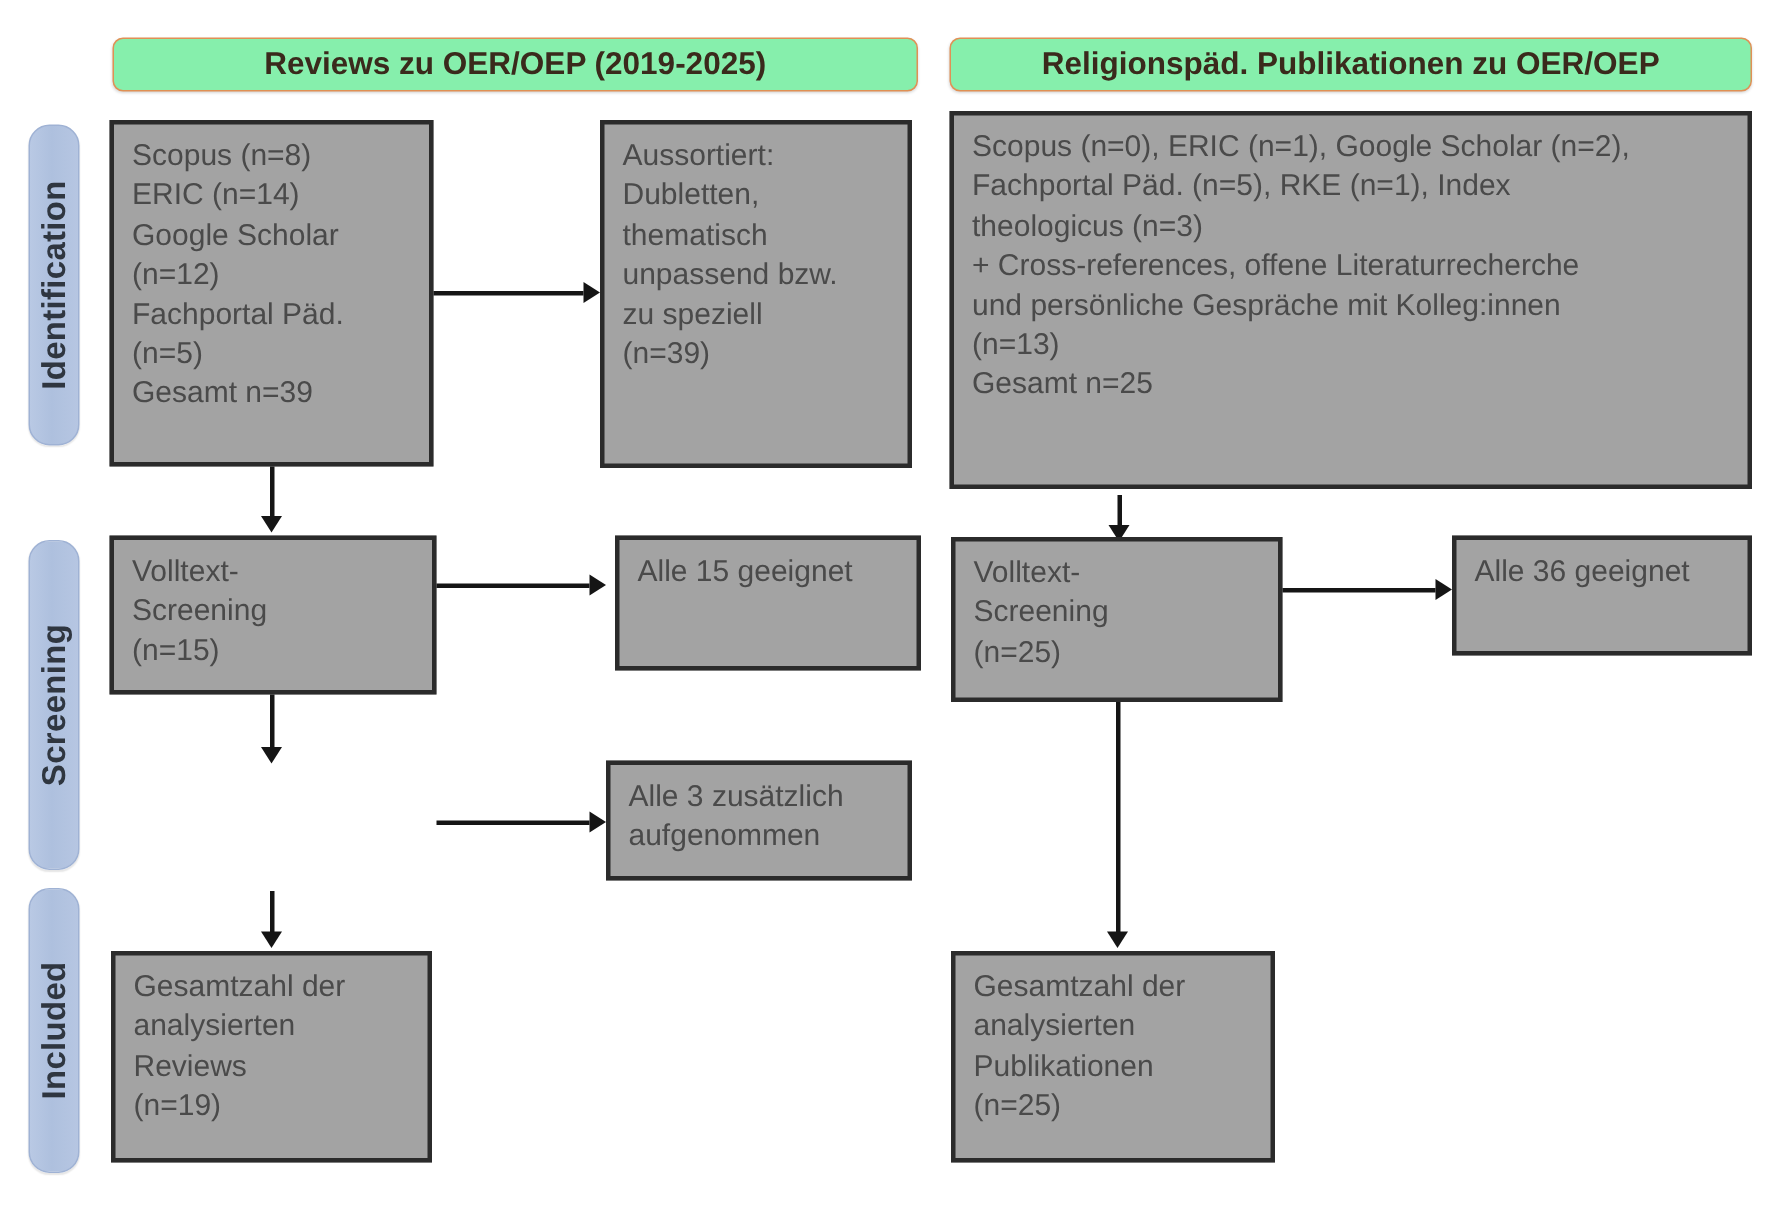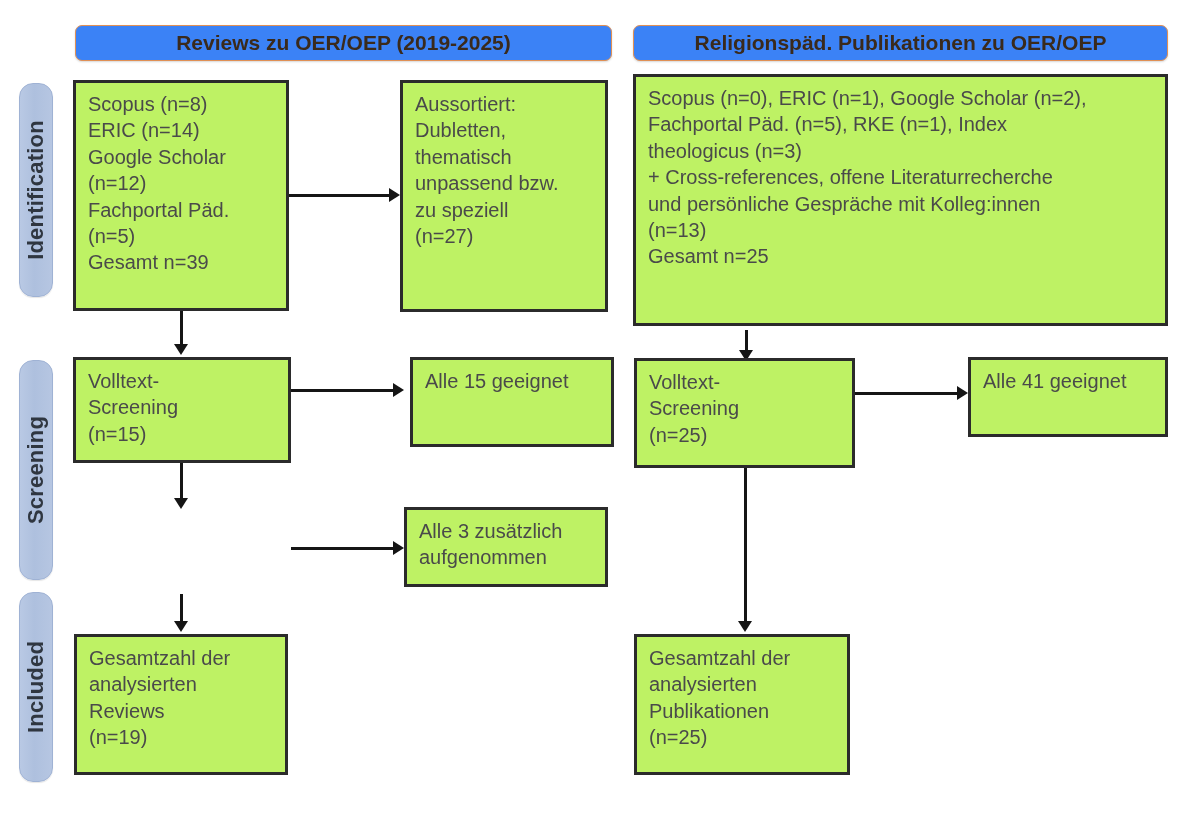--- a/index.html
+++ b/index.html
@@ -32,39 +32,39 @@
     white-space: nowrap;
     font-size: 22px;
     font-weight: bold;
     color: #2f3640;
     letter-spacing: 0.2px;
   }
 
   
   .col-header {
     position: absolute;
-    background: #3b82f6;
+    background: #86efac;
     border: 1px solid #e09055;
     border-radius: 7px;
     box-shadow: 0 1px 2px rgba(0,0,0,0.16);
     display: flex;
     align-items: center;
     justify-content: center;
   }
   .col-header .col-header-text {
     font-size: 21px;
     font-weight: bold;
     color: #3a2a1c;
     white-space: nowrap;
   }
 
   
   .flow-box {
     position: absolute;
-    background: #bef264;
+    background: #a3a3a3;
     border: 3px solid #2b2b2b;
     box-sizing: border-box;
     padding: 8px 10px 6px 12px;
   }
   .flow-box .box-text {
     font-size: 20px;
     line-height: 1.32;
     color: #4a4a4a;
     white-space: pre-line;
     display: block;
@@ -125,21 +125,21 @@
 (n=5)
 Gesamt n=39</span>
   </div>
 
   <div class="flow-box" style="left:400px; top:80px; width:208px; height:232px;">
     <span class="box-text">Aussortiert:
 Dubletten,
 thematisch
 unpassend bzw.
 zu speziell
-(n=27)</span>
+(n=39)</span>
   </div>
 
   <div class="conn conn-h" style="left:289px; top:194px; width:100px;"></div>
   <div class="arrow-right" style="left:389px; top:188px;"></div>
 
   <div class="conn conn-v" style="left:180px; top:311px; width:3px; height:35px;"></div>
   <div class="arrow-down" style="left:174px; top:344px;"></div>
 
   <div class="flow-box" style="left:73px; top:357px; width:218px; height:106px;">
     <span class="box-text">Volltext-
@@ -189,21 +189,21 @@
   <div class="conn conn-v" style="left:745px; top:330px; width:3px; height:22px;"></div>
   <div class="arrow-down" style="left:739px; top:350px;"></div>
 
   <div class="flow-box" style="left:634px; top:358px; width:221px; height:110px;">
     <span class="box-text">Volltext-
 Screening
 (n=25)</span>
   </div>
 
   <div class="flow-box" style="left:968px; top:357px; width:200px; height:80px;">
-    <span class="box-text">Alle 41 geeignet</span>
+    <span class="box-text">Alle 36 geeignet</span>
   </div>
 
   <div class="conn conn-h" style="left:855px; top:392px; width:102px;"></div>
   <div class="arrow-right" style="left:957px; top:386px;"></div>
 
   <div class="conn conn-v" style="left:744px; top:468px; width:3px; height:155px;"></div>
   <div class="arrow-down" style="left:738px; top:621px;"></div>
 
   <div class="flow-box" style="left:634px; top:634px; width:216px; height:141px;">
     <span class="box-text">Gesamtzahl der

